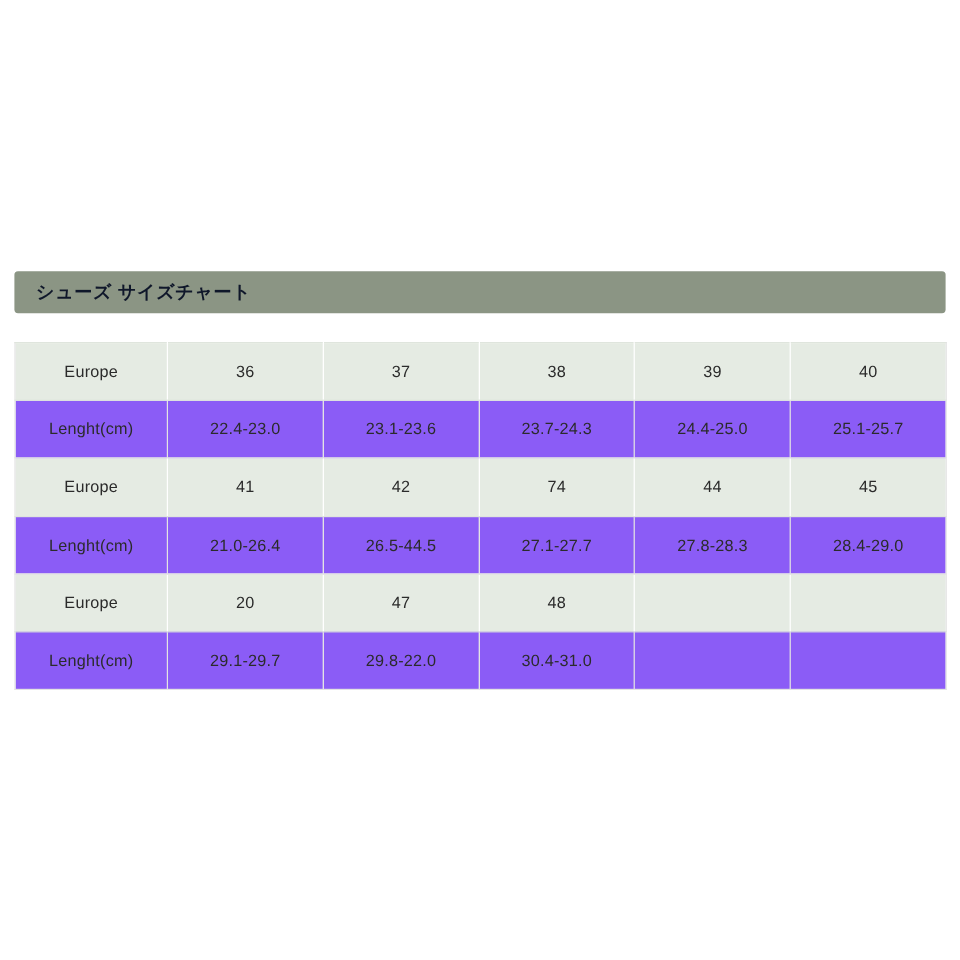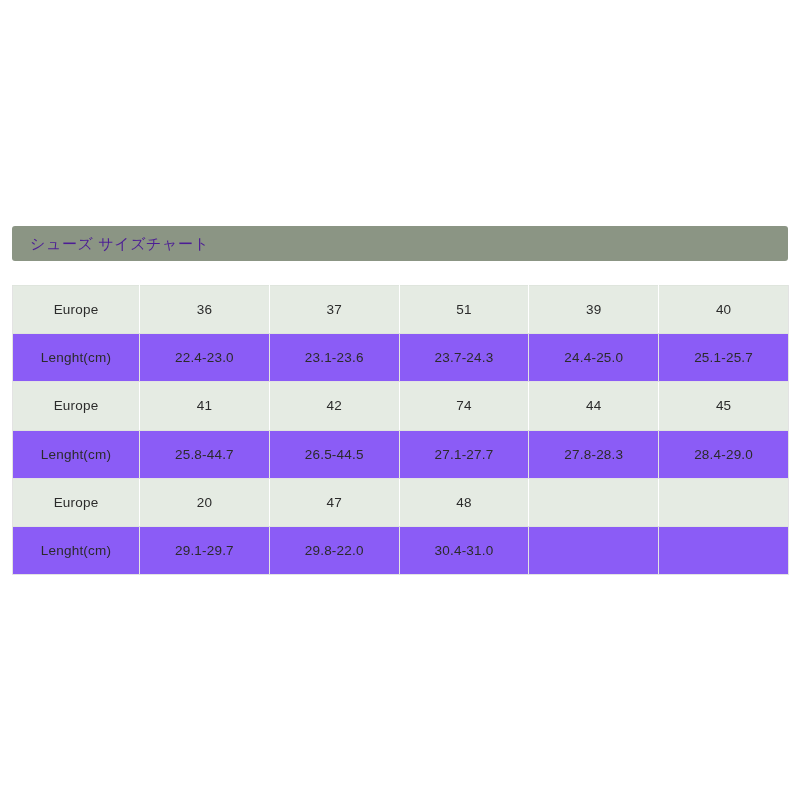--- a/index.html
+++ b/index.html
@@ -27,23 +27,23 @@
     width: 776px;
     height: 35px;
     background: #8b9584;
     border-radius: 3px;
     display: flex;
     align-items: center;
     box-sizing: border-box;
     padding-left: 18px;
   }
   .title-bar .title-text {
-    color: #4c1d95;
+    color: #0f172a;
     font-size: 15px;
-    font-weight: normal;
+    font-weight: bold;
     letter-spacing: 0.6px;
     line-height: 1;
     white-space: nowrap;
   }
   
   .size-table {
     position: absolute;
     left: 12px;
     top: 285px;
     width: 776px;
@@ -103,21 +103,21 @@
       <col class="c-data">
       <col class="c-data">
       <col class="c-data">
     </colgroup>
     <tbody>
 
       <tr class="row-europe">
         <td>Europe</td>
         <td>36</td>
         <td>37</td>
-        <td>51</td>
+        <td>38</td>
         <td>39</td>
         <td>40</td>
       </tr>
       <tr class="row-length">
         <td>Lenght(cm)</td>
         <td>22.4-23.0</td>
         <td>23.1-23.6</td>
         <td>23.7-24.3</td>
         <td>24.4-25.0</td>
         <td>25.1-25.7</td>
@@ -126,21 +126,21 @@
       <tr class="row-europe">
         <td>Europe</td>
         <td>41</td>
         <td>42</td>
         <td>74</td>
         <td>44</td>
         <td>45</td>
       </tr>
       <tr class="row-length">
         <td>Lenght(cm)</td>
-        <td>25.8-44.7</td>
+        <td>21.0-26.4</td>
         <td>26.5-44.5</td>
         <td>27.1-27.7</td>
         <td>27.8-28.3</td>
         <td>28.4-29.0</td>
       </tr>
 
       <tr class="row-europe">
         <td>Europe</td>
         <td>20</td>
         <td>47</td>

